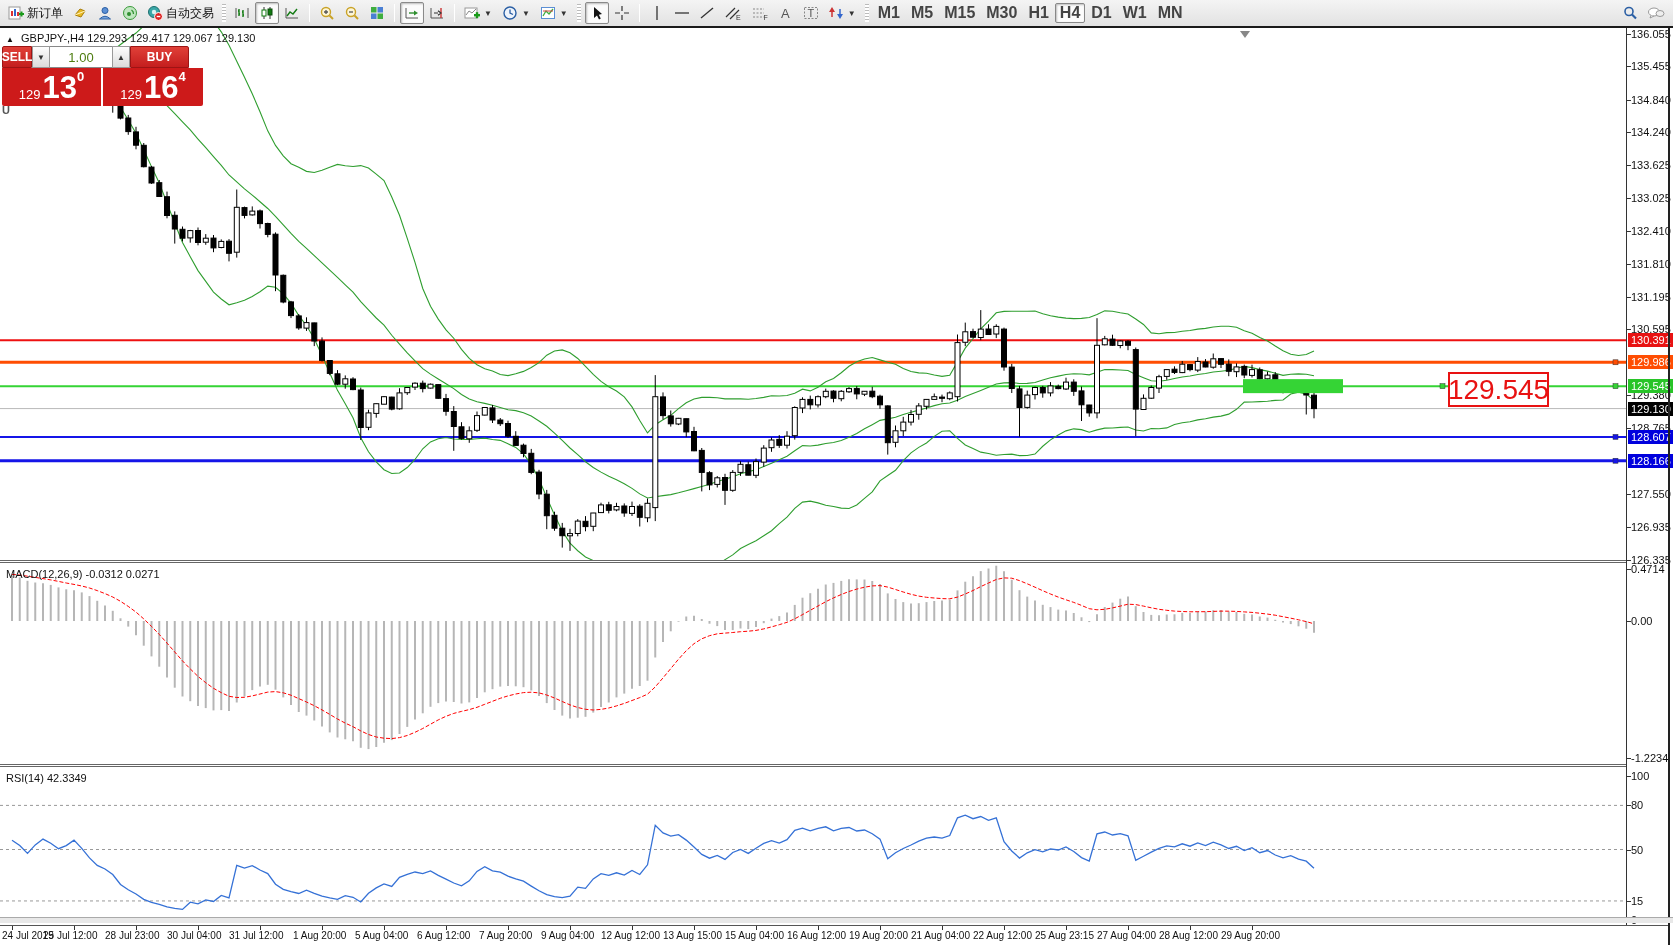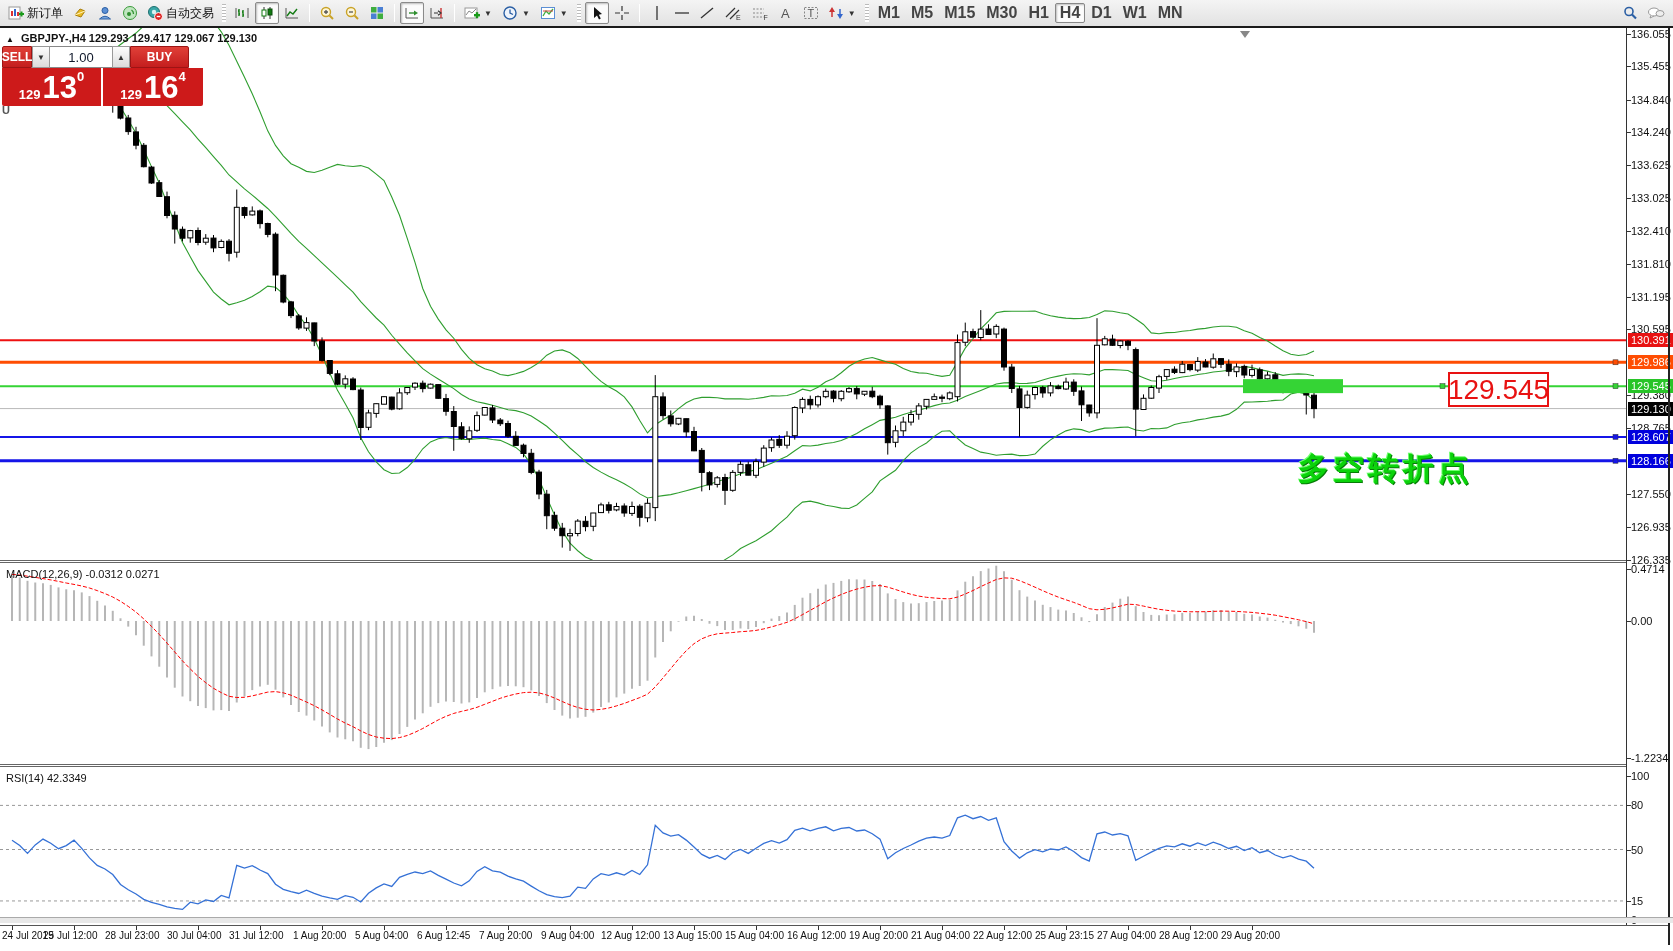--- a/index.html
+++ b/index.html
@@ -43,45 +43,45 @@
   .price-badge { position:absolute; left:1px; height:14px; line-height:14px; padding:0 3px;
     font-size:11px; color:#fff; white-space:nowrap; }
   #right-border { position:absolute; left:1668px; top:0; width:2px; height:917px; background:#222; }
 
   #time-axis { position:absolute; left:0; top:898px; width:1626px; height:19px; background:#fff; overflow:hidden; }
   .time-label { position:absolute; top:4px; font-size:10px; color:#111; white-space:nowrap; }
   .time-tick { position:absolute; top:0; width:1px; height:4px; background:#333; }
   #bottom-strip { position:absolute; left:0; top:917px; width:1673px; height:6px; background:#e8e8e8; border-top:1px solid #aaa; }
 
   
-  #symbol-header { position:absolute; left:6px; top:4px; font-size:11px; font-weight:bold; color:#111; }
+  #symbol-header { position:absolute; left:6px; top:4px; font-size:11px; font-weight:normal; color:#111; }
   #symbol-header .tri { font-size:8px; margin-right:4px; }
   .pane-label { position:absolute; left:6px; font-size:11px; color:#111; }
   #macd-label-row { top:540px; } #rsi-label-row { top:744px; }
   #watermark-u { position:absolute; left:2px; top:76px; font-size:11px; font-weight:bold; color:#555; }
   #shift-marker { position:absolute; left:1240px; top:3px; width:0; height:0;
     border-left:5px solid transparent; border-right:5px solid transparent; border-top:7px solid #888; }
 
   
   #quote-panel { position:absolute; left:2px; top:18px; width:203px; height:60px; }
   #qp-top { display:flex; height:22px; }
   .qp-btn { color:#fff; font-size:12px; font-weight:bold; display:flex; align-items:center; justify-content:center;
     background:linear-gradient(#e04038,#c41e1e); border:1px solid #9d1414; }
   #sell-btn { width:30px; border-radius:2px 0 0 0; }
   #buy-btn  { width:59px; border-radius:0 2px 0 0; }
   .spin-btn { width:18px; background:linear-gradient(#fdfdfd,#dcdcdc); border:1px solid #999;
     display:flex; align-items:center; justify-content:center; font-size:8px; color:#333; }
   #volume-input { width:62px; border:1px solid #888; border-left:none; border-right:none;
-    text-align:center; font-size:13px; color:#0f172a; background:#fff; }
+    text-align:center; font-size:13px; color:#4d7c0f; background:#fff; }
   #qp-prices { display:flex; height:38px; }
   .qp-price { background:#cd1a1a; color:#fff; display:flex; align-items:flex-end; justify-content:center;
     padding-bottom:3px; }
   #sell-price { width:101px; border-right:2px solid #fff; border-radius:0 0 0 2px; }
   #buy-price { width:100px; border-radius:0 0 2px 0; }
-  .qp-small { font-size:13px; font-weight:bold; line-height:17px; margin-right:2px; }
+  .qp-small { font-size:13px; font-weight:normal; line-height:17px; margin-right:2px; }
   .qp-big { font-size:31px; font-weight:bold; line-height:30px; }
   .qp-sup { font-size:13px; font-weight:bold; line-height:13px; align-self:flex-start; margin-top:2px; }
 
   
   #price-note-box { position:absolute; left:1448px; top:344px; width:101px; height:35px;
     border:2px solid #e81212; background:#fff; color:#e81212; font-size:28px;
     display:flex; align-items:center; justify-content:center; }
   #cn-note { position:absolute; left:1298px; top:420px; font-size:31px; font-weight:bold;
     color:#0bd30b; text-shadow:1px 1px 0 #077c07, -1px -1px 0 #6dff6d; letter-spacing:4px; }
 
@@ -954,21 +954,21 @@
         <div class="time-label" style="left:105px">28 Jul 23:00</div>
         <div class="time-tick" style="left:198px"></div>
         <div class="time-label" style="left:167px">30 Jul 04:00</div>
         <div class="time-tick" style="left:260px"></div>
         <div class="time-label" style="left:229px">31 Jul 12:00</div>
         <div class="time-tick" style="left:322px"></div>
         <div class="time-label" style="left:293px">1 Aug 20:00</div>
         <div class="time-tick" style="left:384px"></div>
         <div class="time-label" style="left:355px">5 Aug 04:00</div>
         <div class="time-tick" style="left:446px"></div>
-        <div class="time-label" style="left:417px">6 Aug 12:45</div>
+        <div class="time-label" style="left:417px">6 Aug 12:00</div>
         <div class="time-tick" style="left:508px"></div>
         <div class="time-label" style="left:479px">7 Aug 20:00</div>
         <div class="time-tick" style="left:570px"></div>
         <div class="time-label" style="left:541px">9 Aug 04:00</div>
         <div class="time-tick" style="left:632px"></div>
         <div class="time-label" style="left:601px">12 Aug 12:00</div>
         <div class="time-tick" style="left:694px"></div>
         <div class="time-label" style="left:663px">13 Aug 15:00</div>
         <div class="time-tick" style="left:756px"></div>
         <div class="time-label" style="left:725px">15 Aug 04:00</div>
@@ -985,16 +985,15 @@
         <div class="time-tick" style="left:1128px"></div>
         <div class="time-label" style="left:1097px">27 Aug 04:00</div>
         <div class="time-tick" style="left:1190px"></div>
         <div class="time-label" style="left:1159px">28 Aug 12:00</div>
         <div class="time-tick" style="left:1252px"></div>
         <div class="time-label" style="left:1221px">29 Aug 20:00</div>
       </div>
     <div id="right-border"></div>
 
     <div id="price-note-box">129.545</div>
-    <div id="cn-note">多空转折点</div>
   </div>
   <div id="bottom-strip"></div>
 </div>
 
 </body></html>

